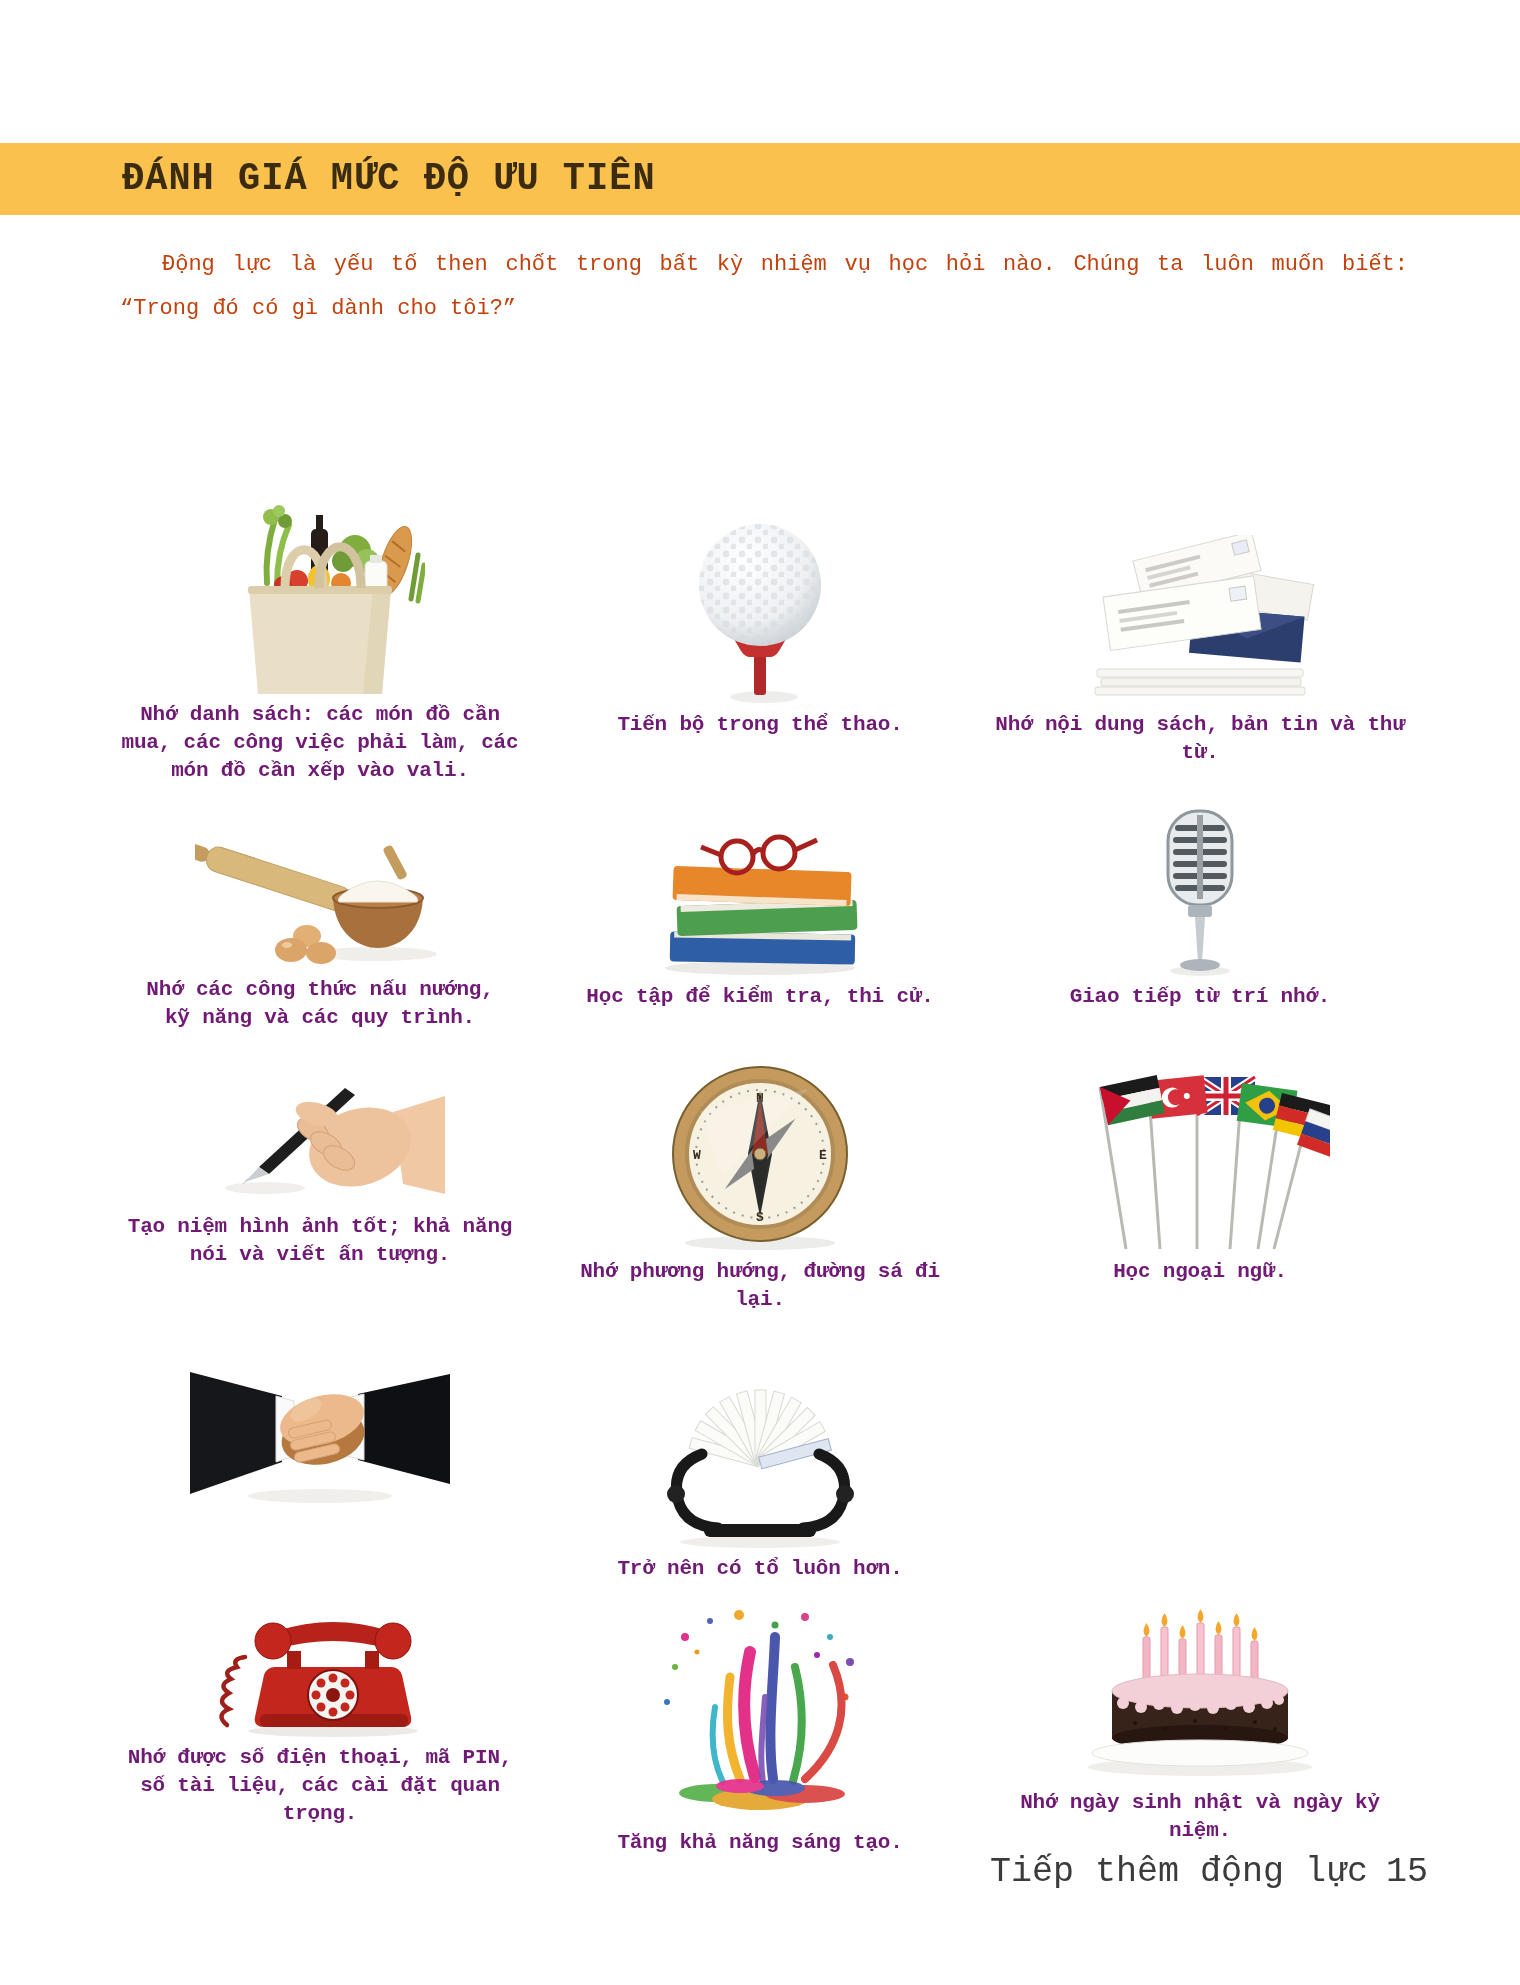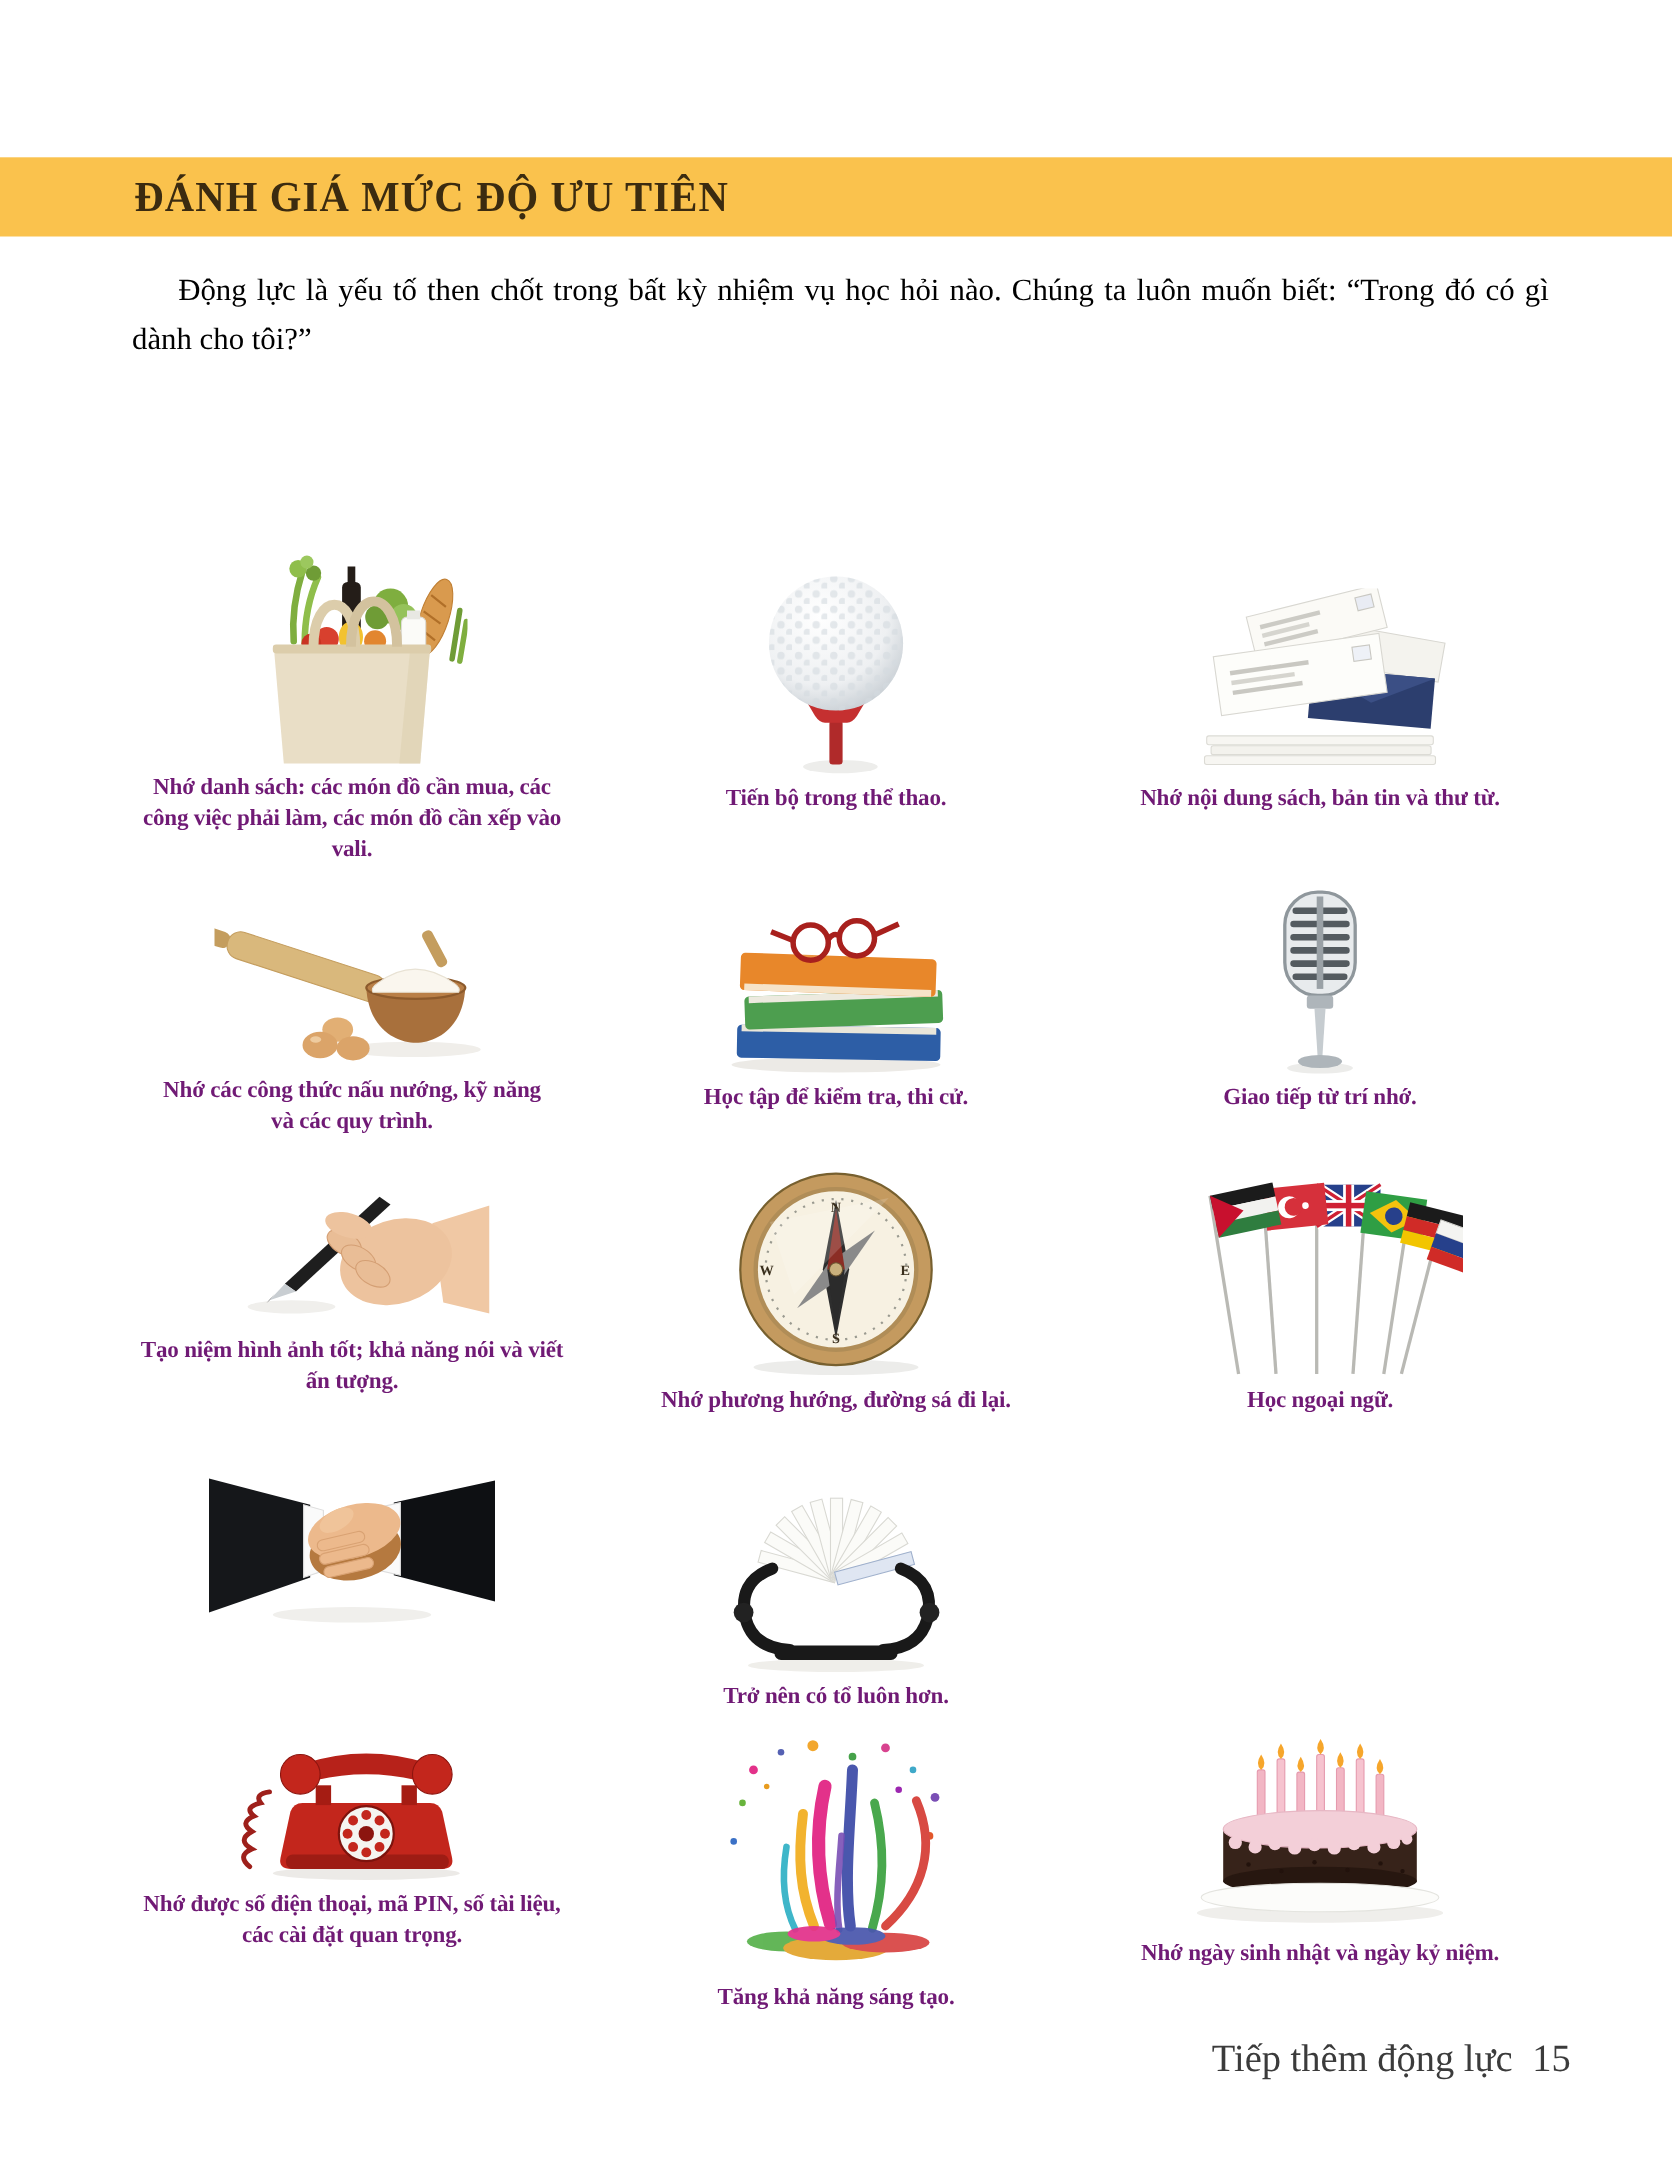--- a/index.html
+++ b/index.html
@@ -1,23 +1,23 @@
 <!DOCTYPE html>
 <html style="--accent: #fac24d;"><head>
 <meta charset="utf-8">
 <style>
   html,body{margin:0;padding:0;background:#ffffff;}
   .page{position:relative;width:1520px;height:1985px;margin:0 auto;background:#fff;
-        font-family:Liberation Serif, serif;color:#3c3c3c;overflow:hidden;}
+        font-family:Liberation Mono, monospace;color:#3c3c3c;overflow:hidden;}
   .title-bar{position:absolute;top:143px;left:0;width:100%;height:72px;
         background:var(--accent,#fac24d);display:flex;align-items:center;}
   .title-text{margin-left:122px;font-size:37px;font-weight:900;color:#3b2b10;
         letter-spacing:1px;transform:scaleY(1.05);}
-  .intro{position:absolute;top:243px;left:120px;width:1288px;font-size:28px;
-        line-height:44px;text-align:justify;color:#000000;}
+  .intro{position:absolute;top:243px;left:120px;width:1288px;font-size:22px;
+        line-height:44px;text-align:justify;color:#c2410c;}
   .intro p{margin:0 0 13px 0;text-indent:42px;}
   .grid{position:absolute;top:500px;left:100px;width:1320px;}
   .row{display:grid;grid-template-columns:1fr 1fr 1fr;align-items:start;}
   .r2{margin-top:20px}.r3{margin-top:25px}.r4{margin-top:25px}.r5{margin-top:20px}
   .cell{display:flex;flex-direction:column;align-items:center;}
   .imgbox{display:flex;align-items:flex-end;justify-content:center;width:100%;}
   .caption{margin-top:6px;text-align:center;font-size:21px;line-height:28px;
         font-weight:700;color:#701a75;letter-spacing:-0.2px;}
   .footer{position:absolute;top:1852px;right:92px;display:flex;align-items:baseline;
         gap:18px;font-size:35px;color:#3b3b3b;}

